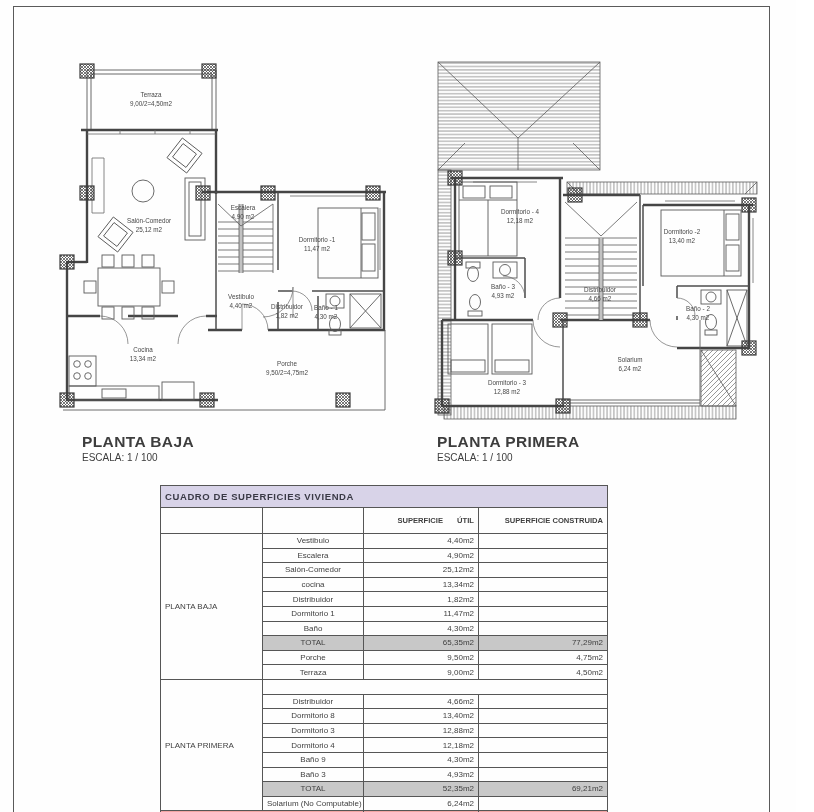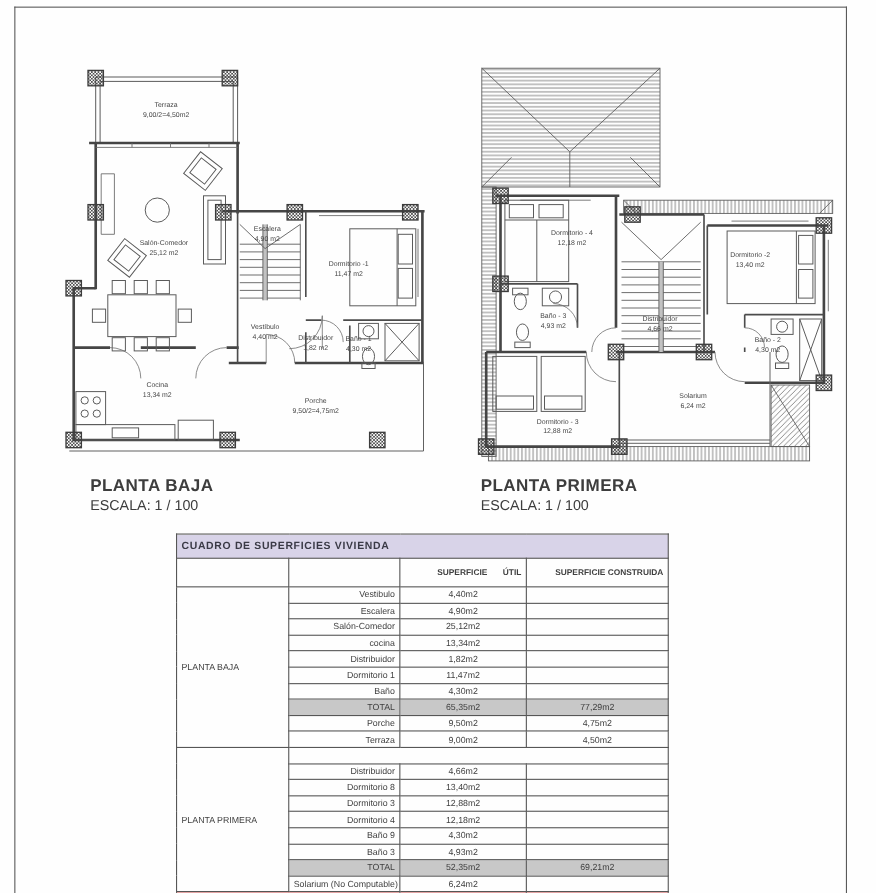--- a/index.html
+++ b/index.html
@@ -4,32 +4,32 @@
 <style>
   html,body{margin:0;padding:0;background:#ffffff;}
   #stage{position:relative;width:796px;height:812px;background:#fefefe;overflow:hidden;
          font-family:"Liberation Sans",sans-serif;color:#3c3c3c;}
   .frame{position:absolute;left:13px;top:6px;right:26px;bottom:-3px;
          border:1.4px solid #5a5a5a;border-bottom:none;pointer-events:none;}
   .plan{position:absolute;}
   .plan svg{display:block;}
   .plan-title{position:absolute;color:#3d3d3d;}
   .plan-title .t{font-size:15.5px;font-weight:700;letter-spacing:.4px;}
-  .plan-title .s{font-size:13px;margin-top:1px;}
+  .plan-title .s{font-size:10px;margin-top:1px;}
   svg text{font-family:"Liberation Sans",sans-serif;font-size:6.3px;fill:#474747;text-anchor:middle;}
   
   #surftable{position:absolute;left:160px;top:485px;width:447px;border-collapse:collapse;
              table-layout:fixed;font-size:8px;color:#3f3f3f;}
   #surftable td{border:1px solid #565656;height:13.6px;padding:0 4px;overflow:hidden;white-space:nowrap;}
   #surftable .title-row td{height:21px;background:var(--lav,#d8d3e8);
              font-weight:700;font-size:9.5px;letter-spacing:.6px;color:#3a3a46;}
   #surftable .head-row td{height:25px;text-align:right;font-weight:700;font-size:7.6px;}
   #surftable .head-row .hu{word-spacing:12px;}
-  #surftable .col-name{text-align:right;}
-  #surftable .col-util,#surftable .col-construida{text-align:center;}
+  #surftable .col-name{text-align:center;}
+  #surftable .col-util,#surftable .col-construida{text-align:right;}
   #surftable .section-label{text-align:left;vertical-align:middle;font-size:8px;}
   #surftable .row-total td{background:var(--gray,#c8c8c8);font-weight:400;}
   #surftable .grand td{background:var(--pink,#f2a3a3);font-weight:700;color:#6d4242;}
   #surftable .grand .g-label{text-align:left;}
 </style>
 </head>
 <body>
 
 <div id="stage" style="--lav: #d8d3e8; --gray: #c8c8c8; --pink: #f2a3a3;">
   <div class="frame"></div>

